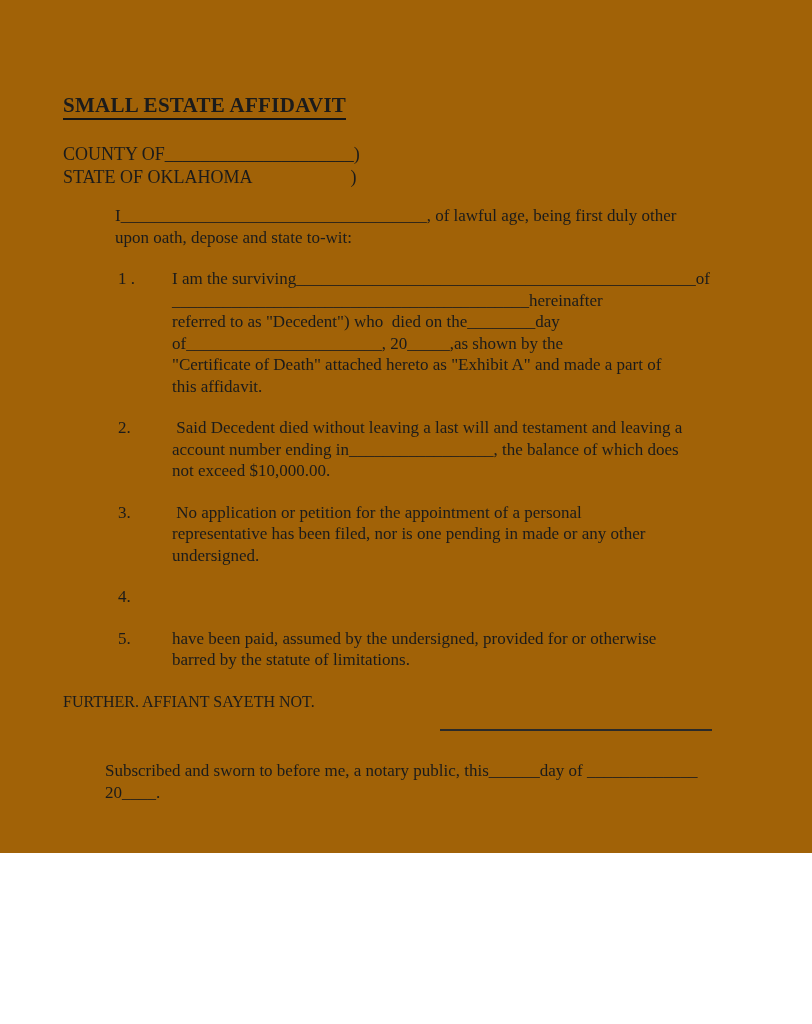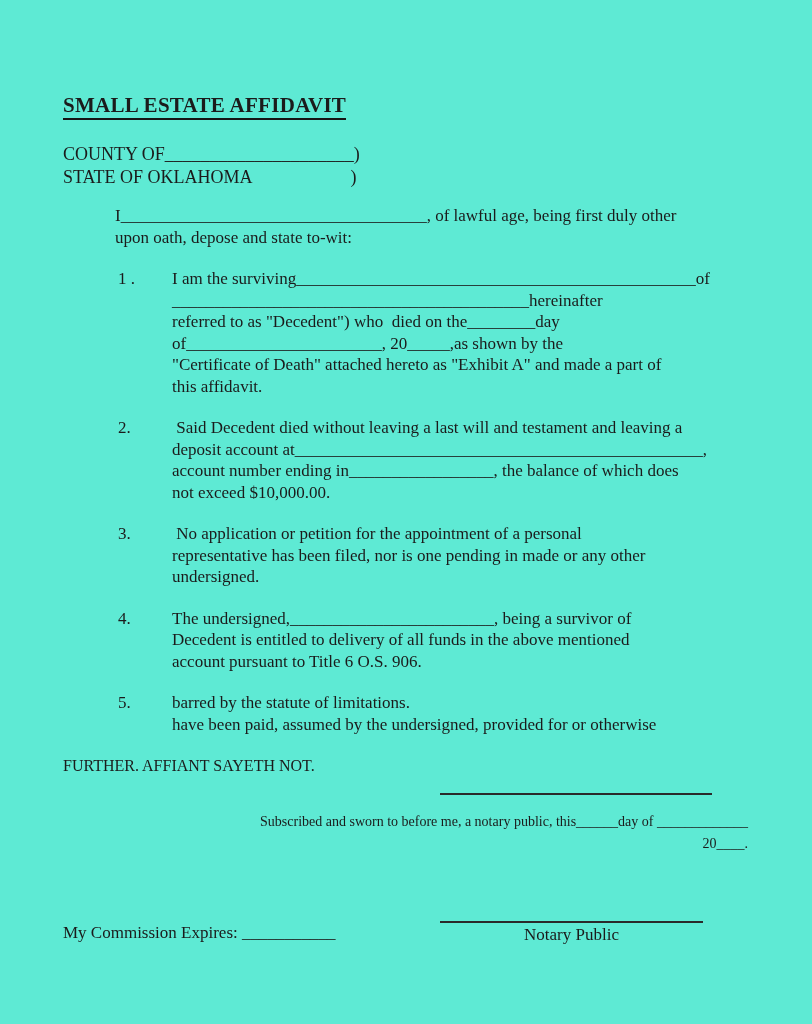--- a/index.html
+++ b/index.html
@@ -1,37 +1,37 @@
 <!DOCTYPE html>
 <html><head>
 <meta charset="utf-8">
 <style>
   html,body{margin:0;padding:0;background:#ffffff;}
   .page{
     position:relative;
-    width:812px;height:1024px;
+    width:812px;height:853px;
     box-sizing:border-box;
     padding:94px 64px 0 63px;
-    background:#5eead4;
+    background:#a16207;
     color:#1b1b1b;
     font-family:"Liberation Serif", serif;
     overflow:hidden;
   }
   .title{font-size:21px;font-weight:bold;line-height:22px;margin:0;letter-spacing:0.3px;}
   .title .u{border-bottom:2px solid #151515;padding-bottom:1px;}
   .venue{margin-top:27px;font-size:18px;line-height:23px;}
   .opening{margin-top:16px;margin-left:52px;font-size:17px;line-height:22px;}
   .items{margin-top:19px;}
   .item{display:flex;padding-left:55px;margin-bottom:20px;font-size:17px;line-height:21.5px;}
   .num{flex:0 0 54px;}
   .body-col{flex:1 1 auto;}
   .line{white-space:pre;}
   .further{margin-top:20px;font-size:16px;line-height:22px;}
   .sig-line{margin-top:16px;margin-left:377px;width:272px;height:0;border-bottom:2px solid #2a2a2a;}
-  .ack{margin-top:16px;margin-left:42px;font-size:14px;line-height:22px;text-align:right;}
+  .ack{margin-top:29px;margin-left:42px;font-size:17px;line-height:22px;}
   .bottom-row{margin-top:64px;display:flex;justify-content:space-between;align-items:center;font-size:17px;line-height:22px;}
   .notary-block{width:263px;margin-right:45px;text-align:center;}
   .notary-line{height:2px;border-bottom:2px solid #2a2a2a;margin-bottom:1px;}
 </style>
 </head>
 <body>
 
 <div class="page">
 
   <h1 class="title"><span class="u">SMALL ESTATE AFFIDAVIT</span></h1>
@@ -57,49 +57,43 @@
           <div class="line">of_______________________, 20_____,as shown by the</div>
           <div class="line">"Certificate of Death" attached hereto as "Exhibit A" and made a part of</div>
           <div class="line">this affidavit.</div>
         </div>
     </div>
 
     <div class="item">
       <div class="num">2.</div>
       <div class="body-col">
           <div class="line"> Said Decedent died without leaving a last will and testament and leaving a</div>
-          <div class="line">deposit account at________________________________________________,</div>
           <div class="line">account number ending in_________________, the balance of which does</div>
           <div class="line">not exceed $10,000.00.</div>
         </div>
     </div>
 
     <div class="item">
       <div class="num">3.</div>
       <div class="body-col">
           <div class="line"> No application or petition for the appointment of a personal</div>
           <div class="line">representative has been filed, nor is one pending in made or any other</div>
           <div class="line">undersigned.</div>
         </div>
     </div>
 
     <div class="item">
       <div class="num">4.</div>
-      <div class="body-col">
-          <div class="line">The undersigned,________________________, being a survivor of</div>
-          <div class="line">Decedent is entitled to delivery of all funds in the above mentioned</div>
-          <div class="line">account pursuant to Title 6 O.S. 906.</div>
-        </div>
     </div>
 
     <div class="item">
       <div class="num">5.</div>
       <div class="body-col">
+          <div class="line">have been paid, assumed by the undersigned, provided for or otherwise</div>
           <div class="line">barred by the statute of limitations.</div>
-          <div class="line">have been paid, assumed by the undersigned, provided for or otherwise</div>
         </div>
     </div>
 
   </div>
 
   <div class="further line">FURTHER. AFFIANT SAYETH NOT.</div>
 
   <div class="sig-line"></div>
 
   <div class="ack">

